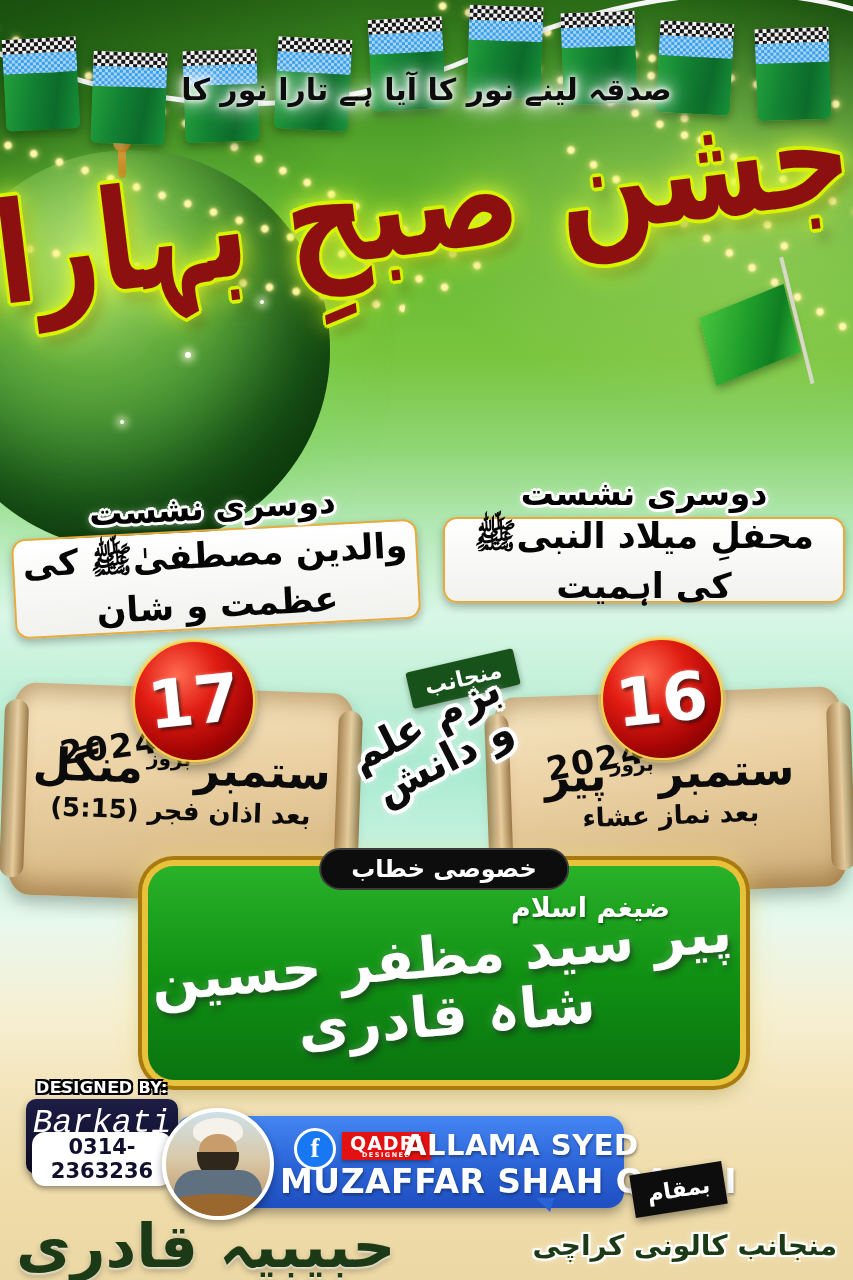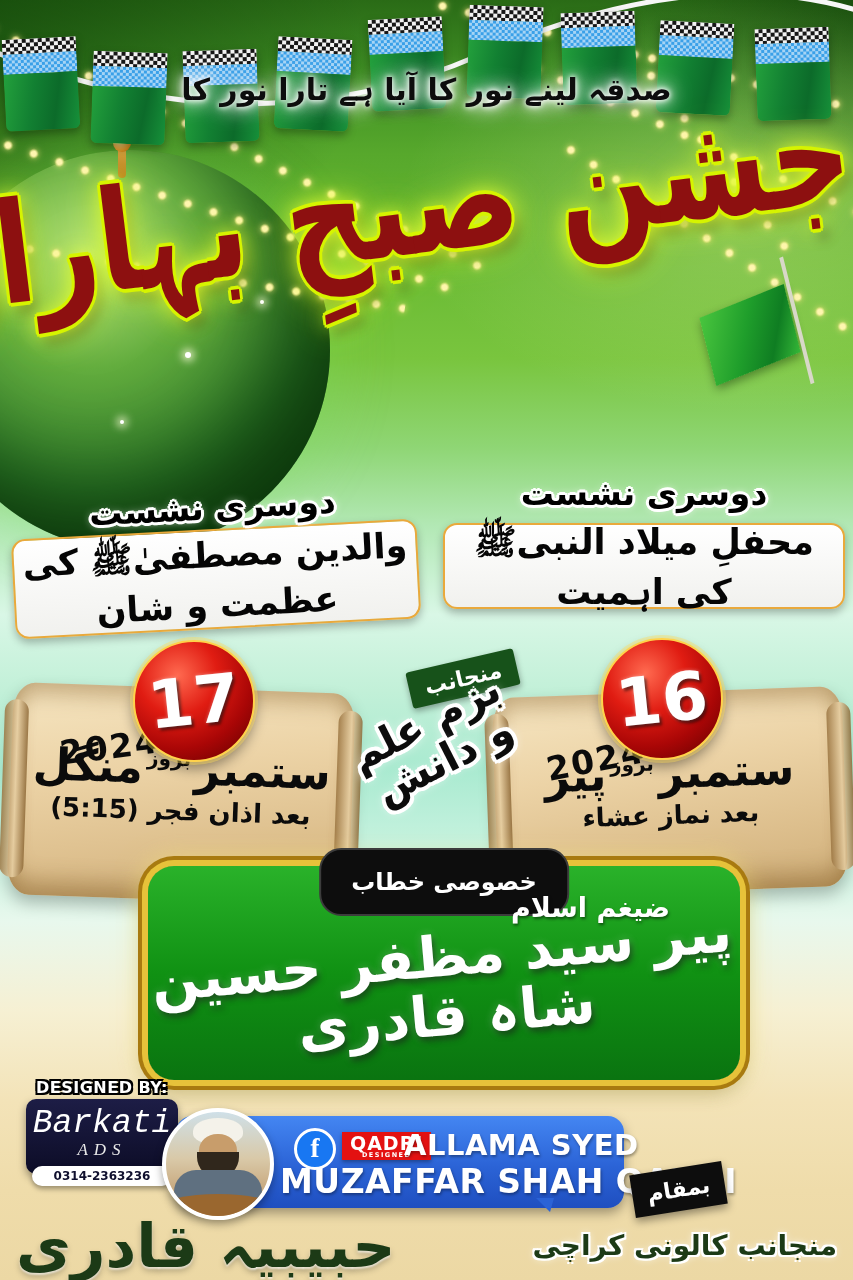--- a/index.html
+++ b/index.html
@@ -51,21 +51,21 @@
       0 0 18px #e6ff33,0 0 34px rgba(220,255,40,.85),6px 9px 10px rgba(0,0,0,.35);}
   .subtitle{position:absolute;left:0;top:448px;width:100%;text-align:center;font-size:46px;font-weight:bold;color:#0d0d0d;
     word-spacing:46px;
     text-shadow:-2px 0 0 #e6ff33,2px 0 0 #e6ff33,0 -2px 0 #e6ff33,0 2px 0 #e6ff33,0 0 14px #e6ff33,0 4px 6px rgba(0,0,0,.3);}
   .sess-label{font-size:33px;font-weight:bold;color:#000;
     text-shadow:-2px -2px 0 #fff,2px -2px 0 #fff,-2px 2px 0 #fff,2px 2px 0 #fff,0 -3px 0 #fff,0 3px 0 #fff,-3px 0 0 #fff,3px 0 0 #fff,0 0 10px #fff;}
   .sess-box{background:linear-gradient(180deg,#ffffff,#f1f1ee);border:2px solid #e9a93c;border-radius:14px;
     box-shadow:0 4px 9px rgba(0,0,0,.28);display:flex;align-items:center;justify-content:center;
     font-size:35px;font-weight:bold;color:#050505;text-align:center;}
   .sess-right{position:absolute;right:8px;top:474px;width:402px;text-align:center;}
-  .sess-right .sess-box{height:82px;margin-top:10px;}
+  .sess-right .sess-box{height:82px;margin-top:4px;}
   .sess-left{position:absolute;left:12px;top:488px;width:406px;text-align:center;transform:rotate(-3deg);}
   .sess-left .sess-box{height:96px;margin-top:2px;}
   
   .scroll{position:absolute;background:linear-gradient(172deg,#f6e6c2 0%,#ecd3a6 38%,#ddbf8d 72%,#cfae79 100%);
     border-radius:22px/30px;
     box-shadow:inset 0 12px 20px rgba(125,85,30,.35), inset 0 -14px 22px rgba(125,85,30,.42), 0 8px 16px rgba(0,0,0,.25);}
   .scroll:before,.scroll:after{content:"";position:absolute;top:8%;height:84%;width:24px;border-radius:12px;
     background:linear-gradient(90deg,#9a7440,#ead2a6 55%,#8d6836);opacity:.85;}
   .scroll:before{left:-8px}.scroll:after{right:-8px}
   .scroll-left{left:10px;top:688px;width:342px;height:212px;transform:rotate(2deg);}
@@ -86,37 +86,37 @@
   .org-label{position:absolute;left:408px;top:660px;background:#17521a;color:#fff;font-size:22px;font-weight:bold;
     padding:6px 16px;transform:rotate(-13deg);border-radius:3px;box-shadow:0 3px 6px rgba(0,0,0,.35);}
   .org-name{position:absolute;left:346px;top:700px;width:178px;text-align:center;font-size:41px;font-weight:bold;
     color:#0c0c0c;line-height:1.02;transform:rotate(-27deg);
     text-shadow:-3px -3px 0 #fff,3px -3px 0 #fff,-3px 3px 0 #fff,3px 3px 0 #fff,0 -4px 0 #fff,0 4px 0 #fff,-4px 0 0 #fff,4px 0 0 #fff,0 0 12px #fff;}
   
   .panel{position:absolute;left:148px;top:866px;width:592px;height:214px;border-radius:26px;
     background:linear-gradient(180deg,#2ab22a 0%,#109113 50%,#0a7410 100%);
     box-shadow:0 0 0 6px #e7c23a,0 0 0 10px #a87a10,0 0 26px 8px rgba(245,225,120,.6),0 10px 20px rgba(0,0,0,.3);}
   .panel-pill{position:absolute;left:50%;top:-18px;transform:translateX(-50%);background:#0d0d0d;color:#fff;
-    font-size:24px;font-weight:bold;padding:18px 30px;border-radius:22px;border:2px solid #3c3c3c;white-space:nowrap;
+    font-size:24px;font-weight:bold;padding:5px 30px;border-radius:22px;border:2px solid #3c3c3c;white-space:nowrap;
     letter-spacing:1px;}
   .panel-honorific{position:absolute;right:70px;top:26px;color:#fff;font-size:27px;font-weight:bold;
     text-shadow:1px 2px 3px rgba(0,0,0,.5);}
   .panel-speaker{position:absolute;left:0;right:0;top:62px;text-align:center;color:#fff;font-size:56px;font-weight:bold;
     transform:rotate(-5deg);line-height:1.05;text-shadow:2px 4px 6px rgba(0,0,0,.5),0 0 10px rgba(255,255,255,.25);}
   
   .designed{position:absolute;left:26px;top:1078px;width:152px;text-align:center;}
   .designed .lbl{font-size:16px;font-weight:bold;color:#fff;letter-spacing:.5px;
     text-shadow:-2px -2px 0 #000,2px -2px 0 #000,-2px 2px 0 #000,2px 2px 0 #000,0 2px 0 #000,0 -2px 0 #000;}
   .designed .box{margin-top:2px;background:linear-gradient(180deg,#1d1d46,#0c0c26);border-radius:10px;
     padding:6px 4px 14px;box-shadow:0 4px 8px rgba(0,0,0,.4);position:relative;}
   .designed .name{font-family:Liberation Mono, monospace;font-style:italic;font-size:33px;color:#fff;}
   .designed .ads{font-family:"Liberation Serif","DejaVu Serif",serif;font-style:italic;font-size:17px;color:#e8e8e8;
     letter-spacing:6px;margin-top:-2px;}
   .designed .phone{position:absolute;left:6px;right:6px;bottom:-12px;background:#fff;border-radius:13px;
-    font-size:12px;font-weight:bold;color:#10102e;padding:3px 8px;box-shadow:0 3px 5px rgba(0,0,0,.35);}
+    font-size:21px;font-weight:bold;color:#10102e;padding:3px 8px;box-shadow:0 3px 5px rgba(0,0,0,.35);}
   
   .livebar{position:absolute;left:176px;top:1116px;width:448px;height:92px;border-radius:16px;
     background:linear-gradient(180deg,#4486f2 0%,#2b63d6 55%,#1f4fc0 100%);box-shadow:0 5px 12px rgba(0,0,0,.35);}
   .livebar:after{content:"";position:absolute;right:70px;bottom:-18px;border:14px solid transparent;
     border-top-color:#2b63d6;border-right-width:4px;}
   .photo{position:absolute;left:-14px;top:-8px;width:104px;height:104px;border-radius:50%;border:4px solid #fff;
     overflow:hidden;background:linear-gradient(180deg,#cfe0e8 0%,#d9c9a8 45%,#b98c5a 100%);box-shadow:0 4px 8px rgba(0,0,0,.35);}
   .photo .turban{position:absolute;left:27px;top:6px;width:50px;height:26px;border-radius:50% 50% 40% 40%;background:#f4f2ea;}
   .photo .face{position:absolute;left:33px;top:22px;width:38px;height:34px;border-radius:48%;background:#c89d6b;}
   .photo .beard{position:absolute;left:31px;top:40px;width:42px;height:26px;border-radius:0 0 22px 22px;background:#30271c;}

